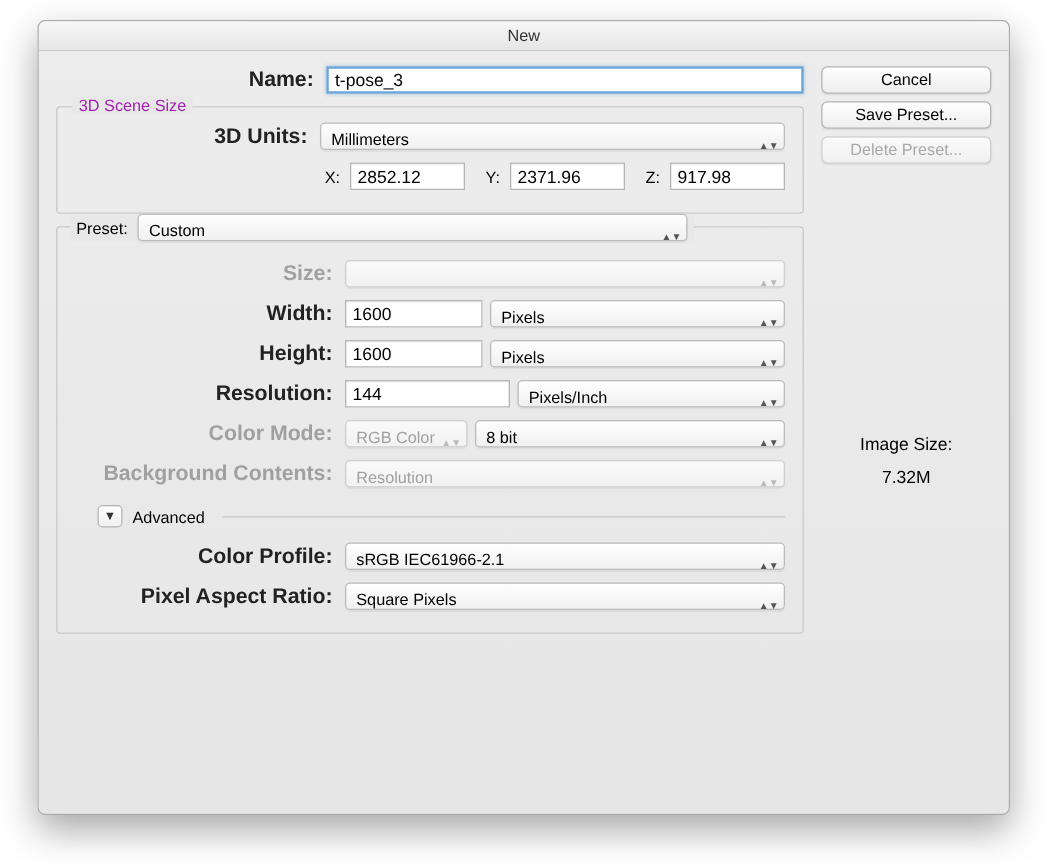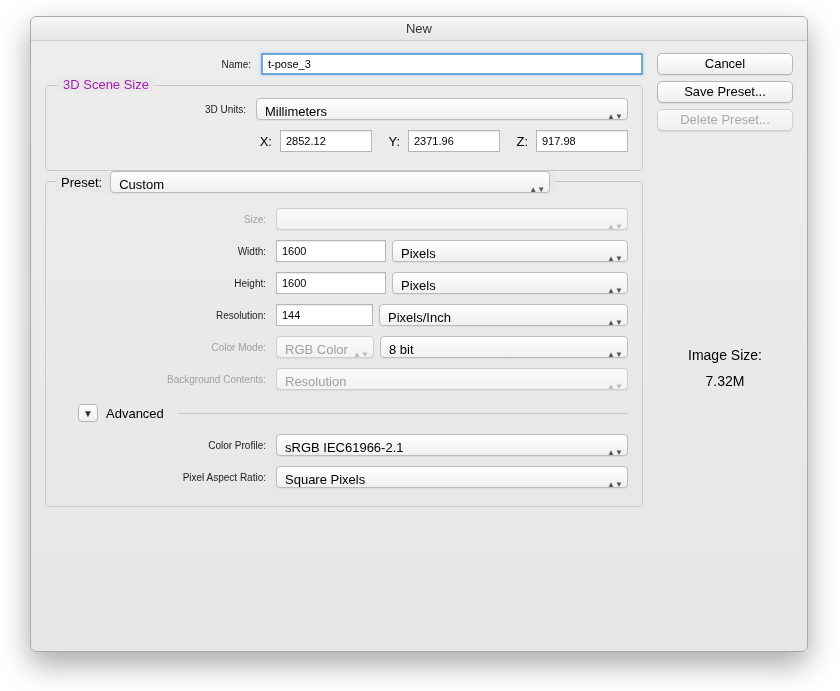--- a/index.html
+++ b/index.html
@@ -49,27 +49,28 @@
     display: flex;
     align-items: center;
     gap: 6px;
     margin-bottom: 10px;
   }
   .label-cell {
     width: 210px;
     text-align: right;
     padding-right: 4px;
     color: #222;
-    font-size: 10px;
+    font-size: 17px;
+    font-weight: bold;
   }
   .label-cell.disabled { color: #a0a0a0; }
   input[type="text"] {
     height: 22px;
     padding: 2px 5px;
-    font-size: 11px;
+    font-size: 14px;
     border: 1px solid #b5b5b5;
     border-radius: 0;
     background: #fff;
     box-shadow: inset 0 1px 1px rgba(0,0,0,0.08);
   }
   input.name-input {
     flex: 1;
     border: 2px solid #6ea6d8;
     box-shadow: 0 0 3px rgba(110,166,216,0.6);
   }
@@ -250,21 +251,21 @@
           <div class="label-cell">Height:</div>
           <input type="text" style="width: 110px;" value="1600">
           <div class="select" style="flex:1">
             <span class="sel-text">Pixels</span>
             <span class="chevrons">▲▼</span>
           </div>
         </div>
 
         <div class="row">
           <div class="label-cell">Resolution:</div>
-          <input type="text" style="width: 97px;" value="144">
+          <input type="text" style="width: 132px;" value="144">
           <div class="select" style="flex:1">
             <span class="sel-text">Pixels/Inch</span>
             <span class="chevrons">▲▼</span>
           </div>
         </div>
 
         <div class="row">
           <div class="label-cell disabled">Color Mode:</div>
           <div class="select disabled" style="width:98px">
             <span class="sel-text">RGB Color</span>

